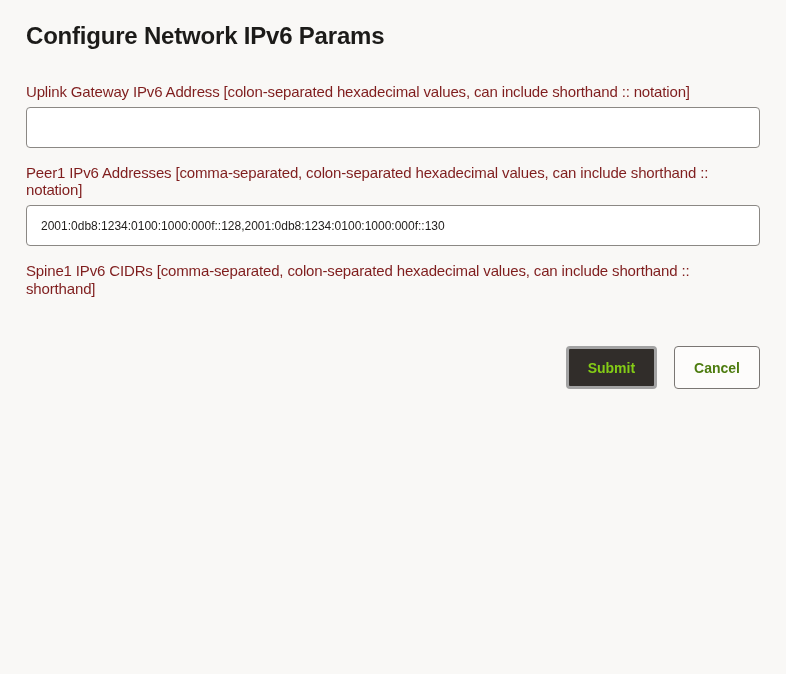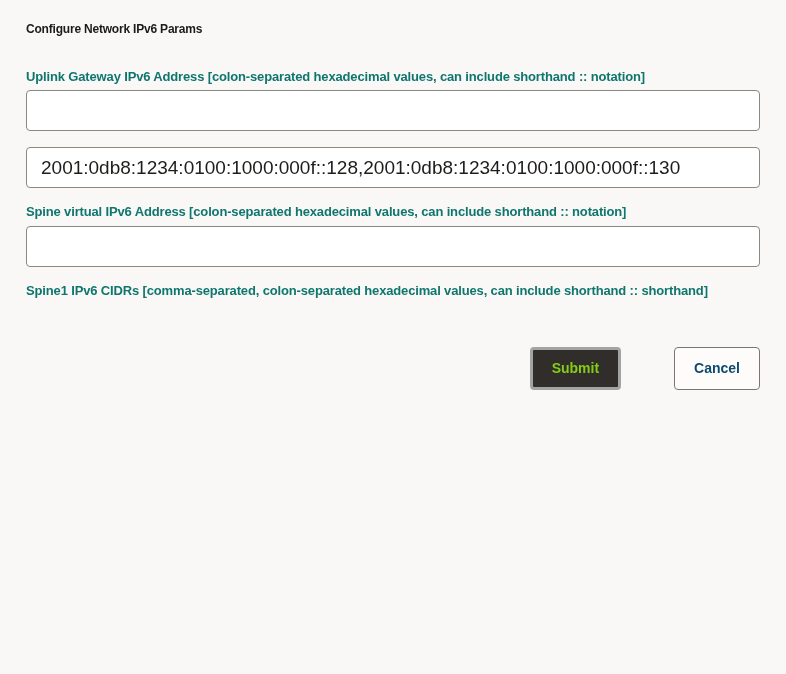--- a/index.html
+++ b/index.html
@@ -12,49 +12,49 @@
     background: #f9f8f6;
     font-family: "Liberation Sans", sans-serif;
     color: #161513;
   }
   .dialog {
     padding: 22px 26px 0 26px;
     width: 100%;
     height: 100%;
   }
   .dialog-title {
-    font-size: 12px;
+    font-size: 24px;
     font-weight: 700;
     letter-spacing: -0.2px;
     color: #1c1b19;
     margin-bottom: 33px;
   }
   .field {
     margin-bottom: 16px;
   }
   .field-label {
     display: block;
-    font-size: 13px;
-    font-weight: 700;
+    font-size: 15px;
+    font-weight: 400;
     line-height: 1.18;
     letter-spacing: -0.15px;
-    color: #0f766e;
+    color: #7f1d1d;
     margin-bottom: 6px;
     max-width: 734px;
   }
   .field-input {
     display: block;
     width: 734px;
     height: 41px;
     background: #ffffff;
     border: 1px solid #8b8884;
     border-radius: 4px;
     padding: 0 14px;
     font-family: "Liberation Sans", sans-serif;
-    font-size: 19px;
+    font-size: 12px;
     color: #1f1d1b;
     outline: none;
   }
   .button-row {
     margin-top: 49px;
     width: 734px;
     display: flex;
     justify-content: flex-end;
     gap: 17px;
   }
@@ -67,43 +67,39 @@
     cursor: pointer;
     padding: 0 19px;
   }
   .btn-primary {
     background: #312d2a;
     color: #84cc16;
     border: 3px solid #a3a3a3;
   }
   .btn-secondary {
     background: #fdfcfb;
-    color: #0c4a6e;
+    color: #4d7c0f;
     border: 1px solid #7a7673;
-    margin-left: 36px;
   }
 </style>
 </head>
 <body>
 
 <div class="dialog">
   <h1 class="dialog-title">Configure Network IPv6 Params</h1>
 
   <form id="fields-container">
 
   <div class="field">
         <label class="field-label">Uplink Gateway IPv6 Address [colon-separated hexadecimal values, can include shorthand :: notation]</label>
         <input type="text" class="field-input" value="" style="">
       </div>
       <div class="field">
+        <label class="field-label">Peer1 IPv6 Addresses [comma-separated, colon-separated hexadecimal values, can include shorthand :: notation]</label>
         <input type="text" class="field-input" value="2001:0db8:1234:0100:1000:000f::128,2001:0db8:1234:0100:1000:000f::130" style="">
-      </div>
-      <div class="field">
-        <label class="field-label">Spine virtual IPv6 Address [colon-separated hexadecimal values, can include shorthand :: notation]</label>
-        <input type="text" class="field-input" value="" style="">
       </div>
       <div class="field">
         <label class="field-label">Spine1 IPv6 CIDRs [comma-separated, colon-separated hexadecimal values, can include shorthand :: shorthand]</label>
       </div>
     </form>
 
   <div class="button-row">
     <button type="button" class="btn btn-primary">Submit</button>
     <button type="button" class="btn btn-secondary">Cancel</button>
   </div>

